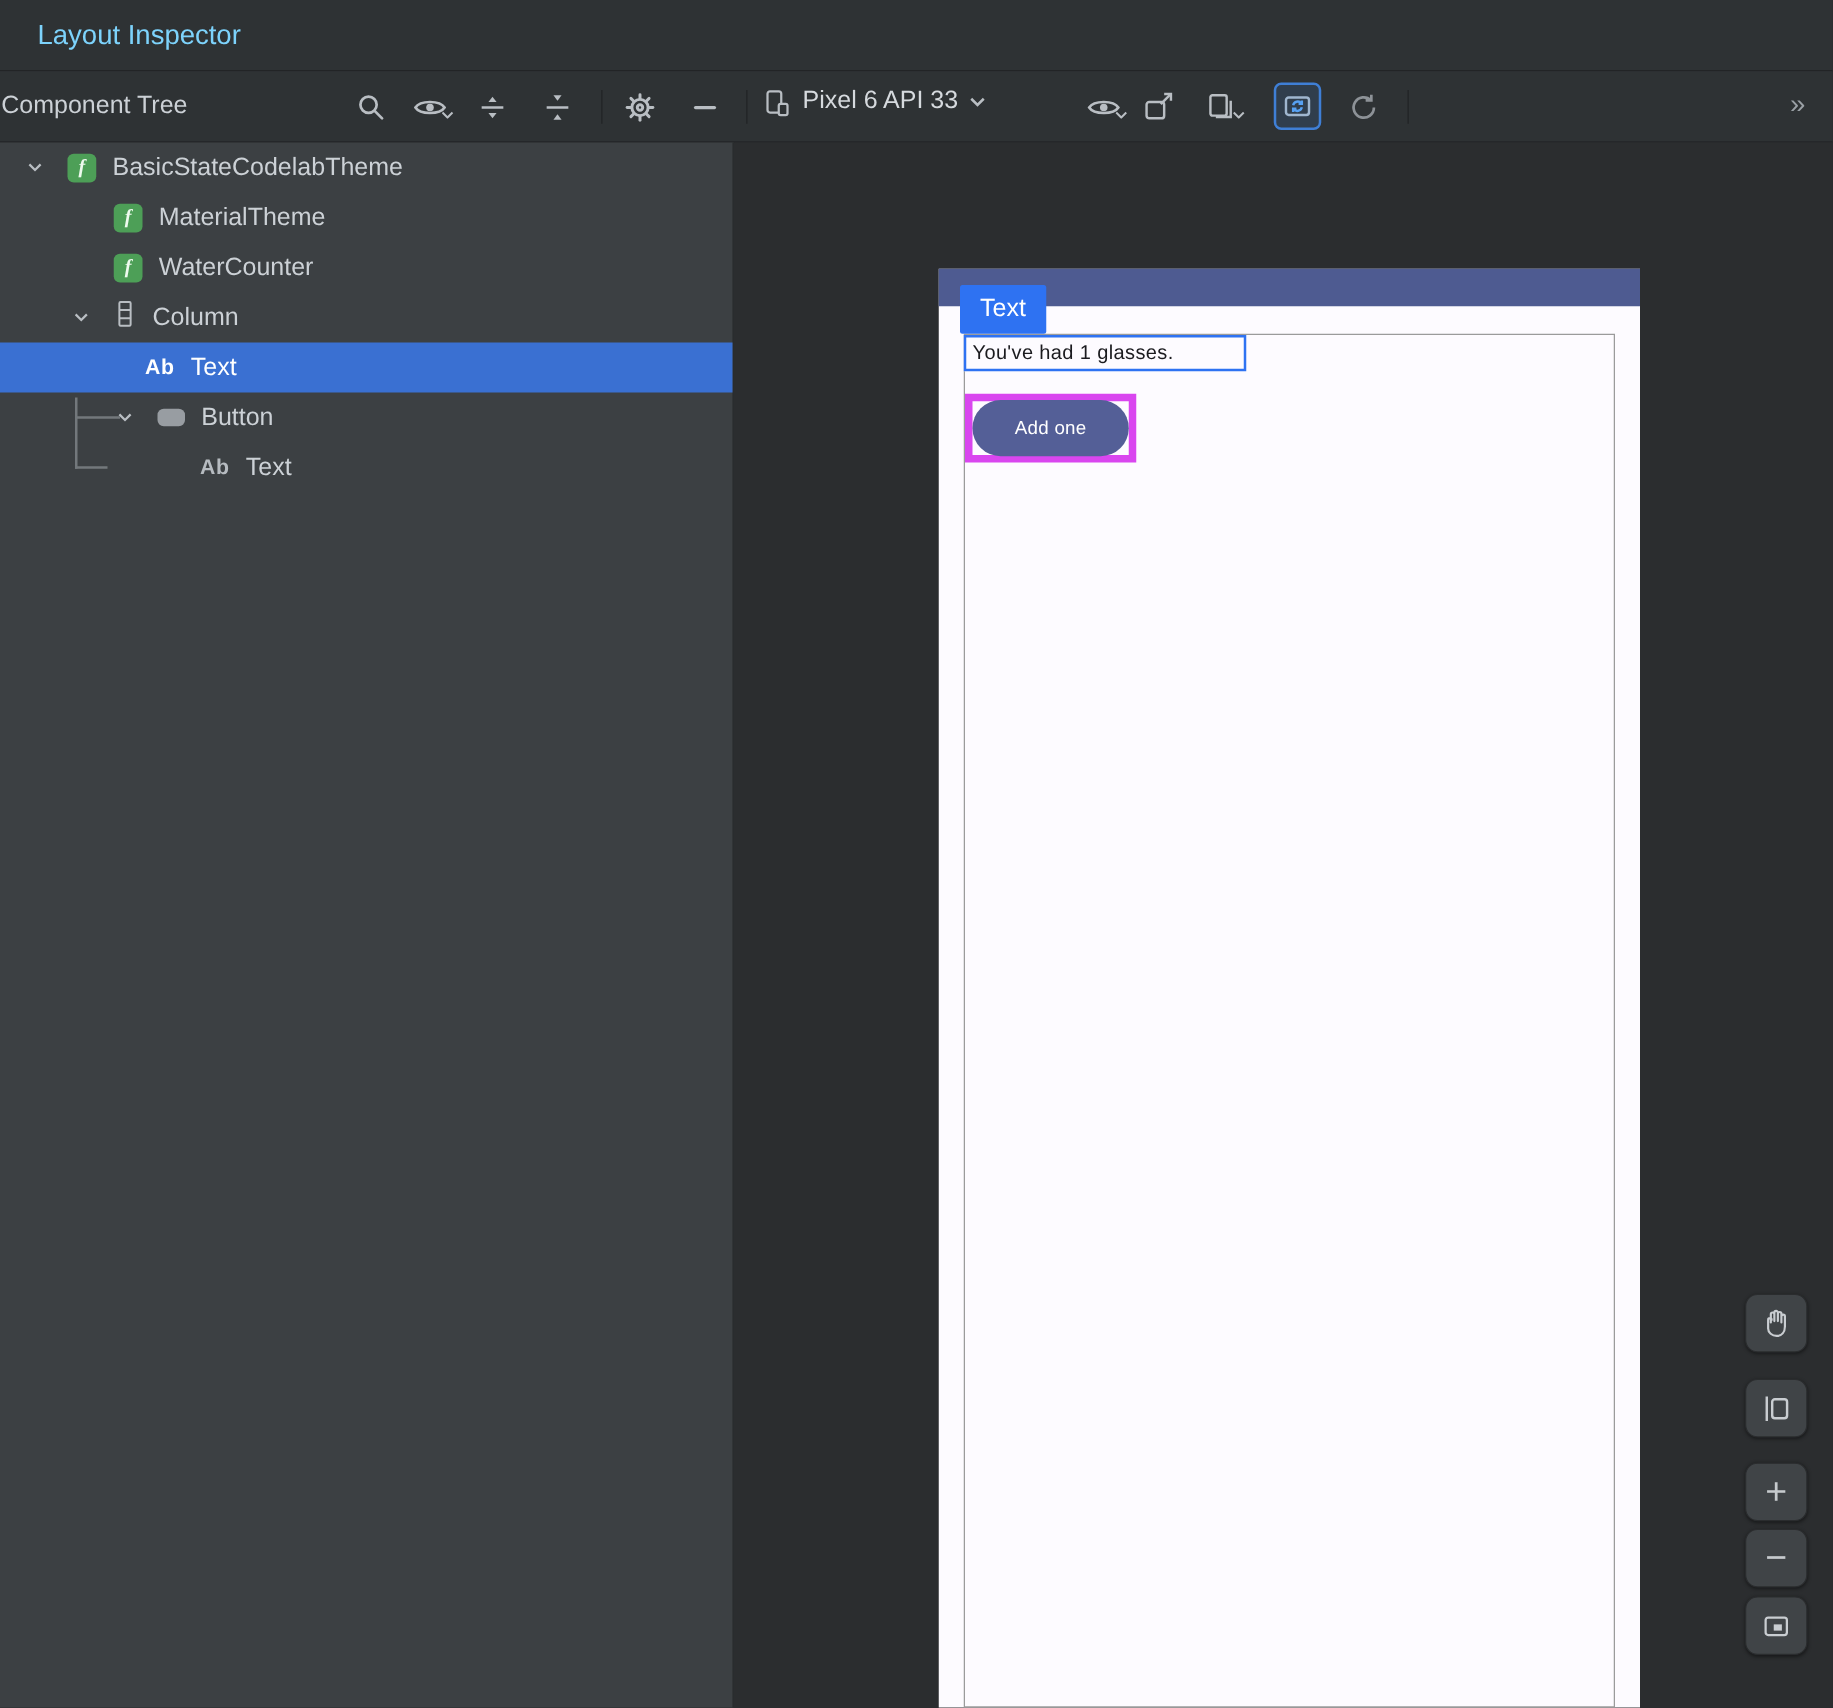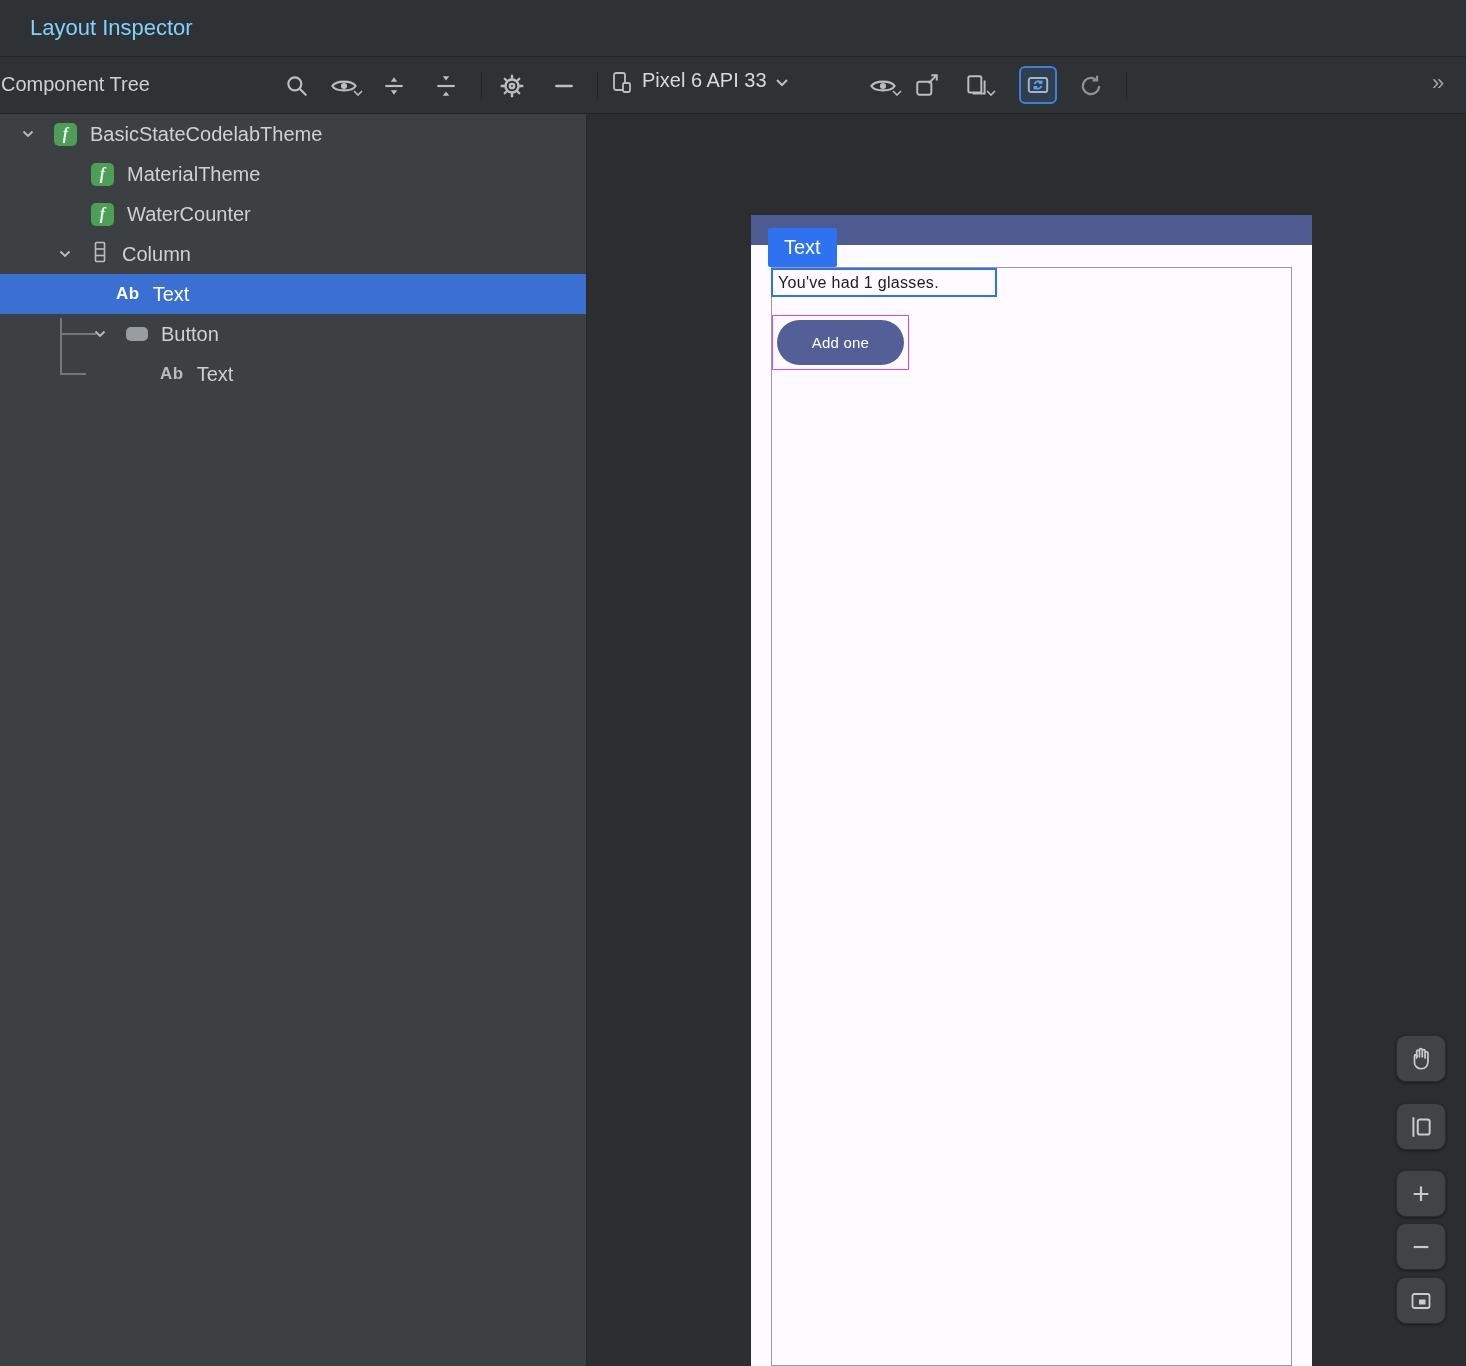--- a/index.html
+++ b/index.html
@@ -52,21 +52,21 @@
   .appbar { position:absolute; left:0; top:0; width:561px; height:30px; background:#4e5b91; }
   .content-outline { position:absolute; left:20px; top:52px; width:521px; height:1099px;
                      border:1px solid #9b9b9b; }
   .sel-chip { position:absolute; left:17px; top:13px; height:39px; padding:0 16px;
               background:#2e72f2; border-radius:2px; color:#ffffff; font-size:20px;
               display:flex; align-items:center; z-index:4; }
   .sel-text { position:absolute; left:20px; top:53px; width:226px; height:29px;
               border:2px solid #2e72f2; background:#fdfbff; color:#1b1b1f; font-size:16px;
               display:flex; align-items:center; padding-left:5px; z-index:3; letter-spacing:0.3px; }
   .btn-bounds { position:absolute; left:21px; top:100px; width:137px; height:55px;
-                border:1px solid #d946ef; display:flex; align-items:center; justify-content:center; }
+                border:6px solid #d946ef; display:flex; align-items:center; justify-content:center; }
   .pill-btn { width:127px; height:45px; background:#545f97; border-radius:23px;
               display:flex; align-items:center; justify-content:center;
               color:#ffffff; font-size:15px; letter-spacing:0.2px; }
 
   
   .float-btn { position:absolute; left:808px; width:50px; height:47px; background:#404447;
                border:1px solid #2a2c2e; border-radius:10px; box-shadow:0 1px 3px rgba(0,0,0,0.45);
                display:flex; align-items:center; justify-content:center;
                color:#c6cacd; font-size:30px; line-height:1; }
 </style>

